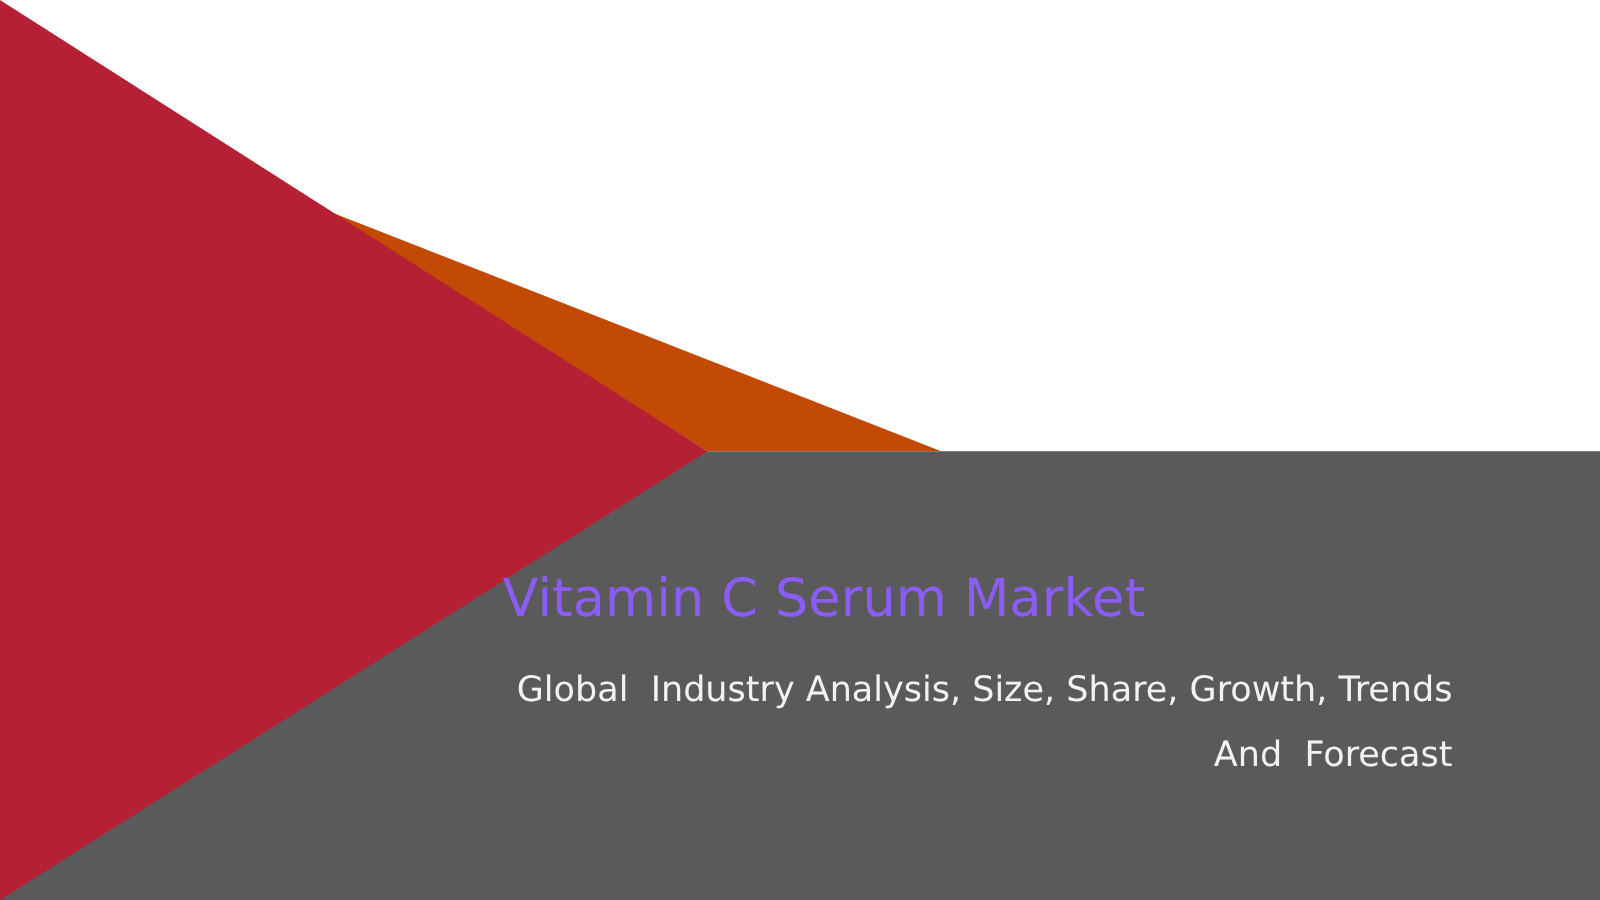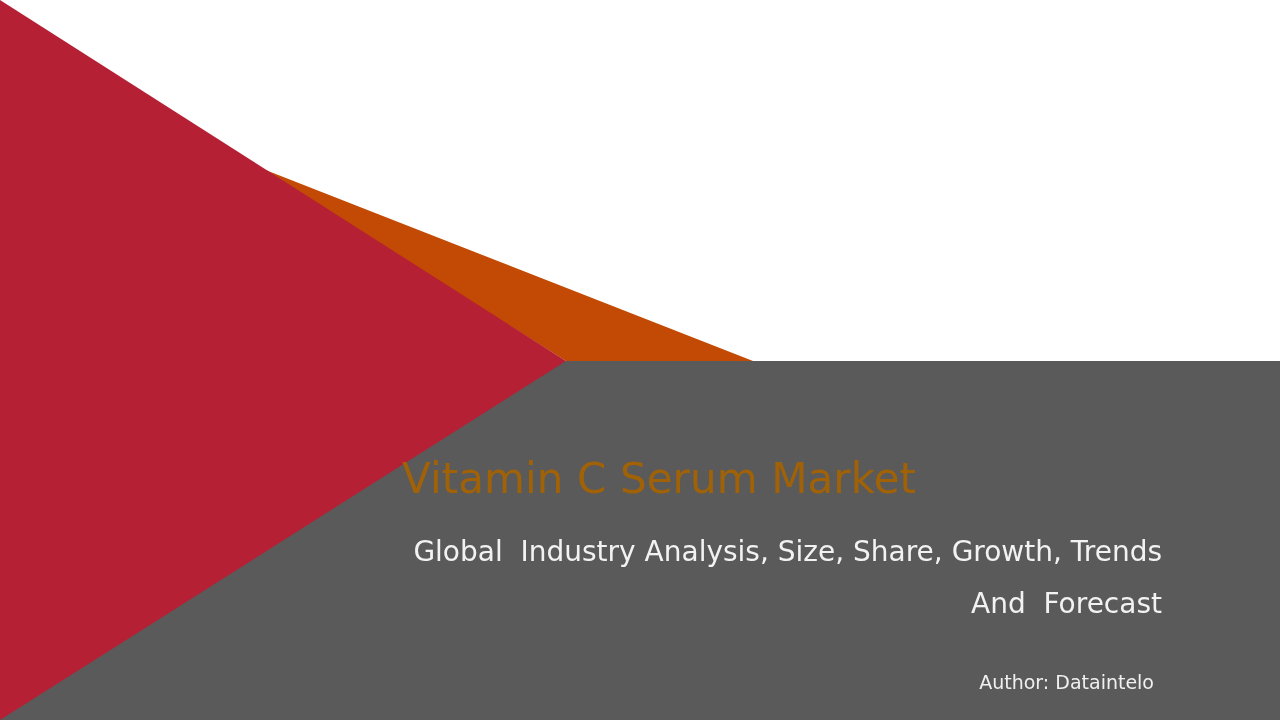--- a/index.html
+++ b/index.html
@@ -48,21 +48,21 @@
     left: 402px;
     top: 455px;
     width: 760px;
   }
 
   .cover-title {
     margin: 0;
     font-size: 42px;
     font-weight: 400;
     line-height: 1.12;
-    color: #a16207;
+    color: #8b5cf6;
     letter-spacing: 0.1px;
     white-space: pre;
   }
 
   .cover-subtitle {
     margin: 0;
     padding-top: 24px;
     font-size: 28px;
     font-weight: 400;
     line-height: 1.86;
@@ -100,15 +100,14 @@
 
     <polygon id="shape-crimson-wedge" fill="#b62035" points="0,0 566,361 0,720"></polygon>
   </svg>
 
   <div class="text-block">
     <h1 class="cover-title">Vitamin C Serum Market</h1>
     <p class="cover-subtitle">Global  Industry Analysis, Size, Share, Growth, Trends
 And  Forecast</p>
   </div>
 
-  <div class="author-line">Author: Dataintelo</div>
 
 </div>
 
 </body></html>

